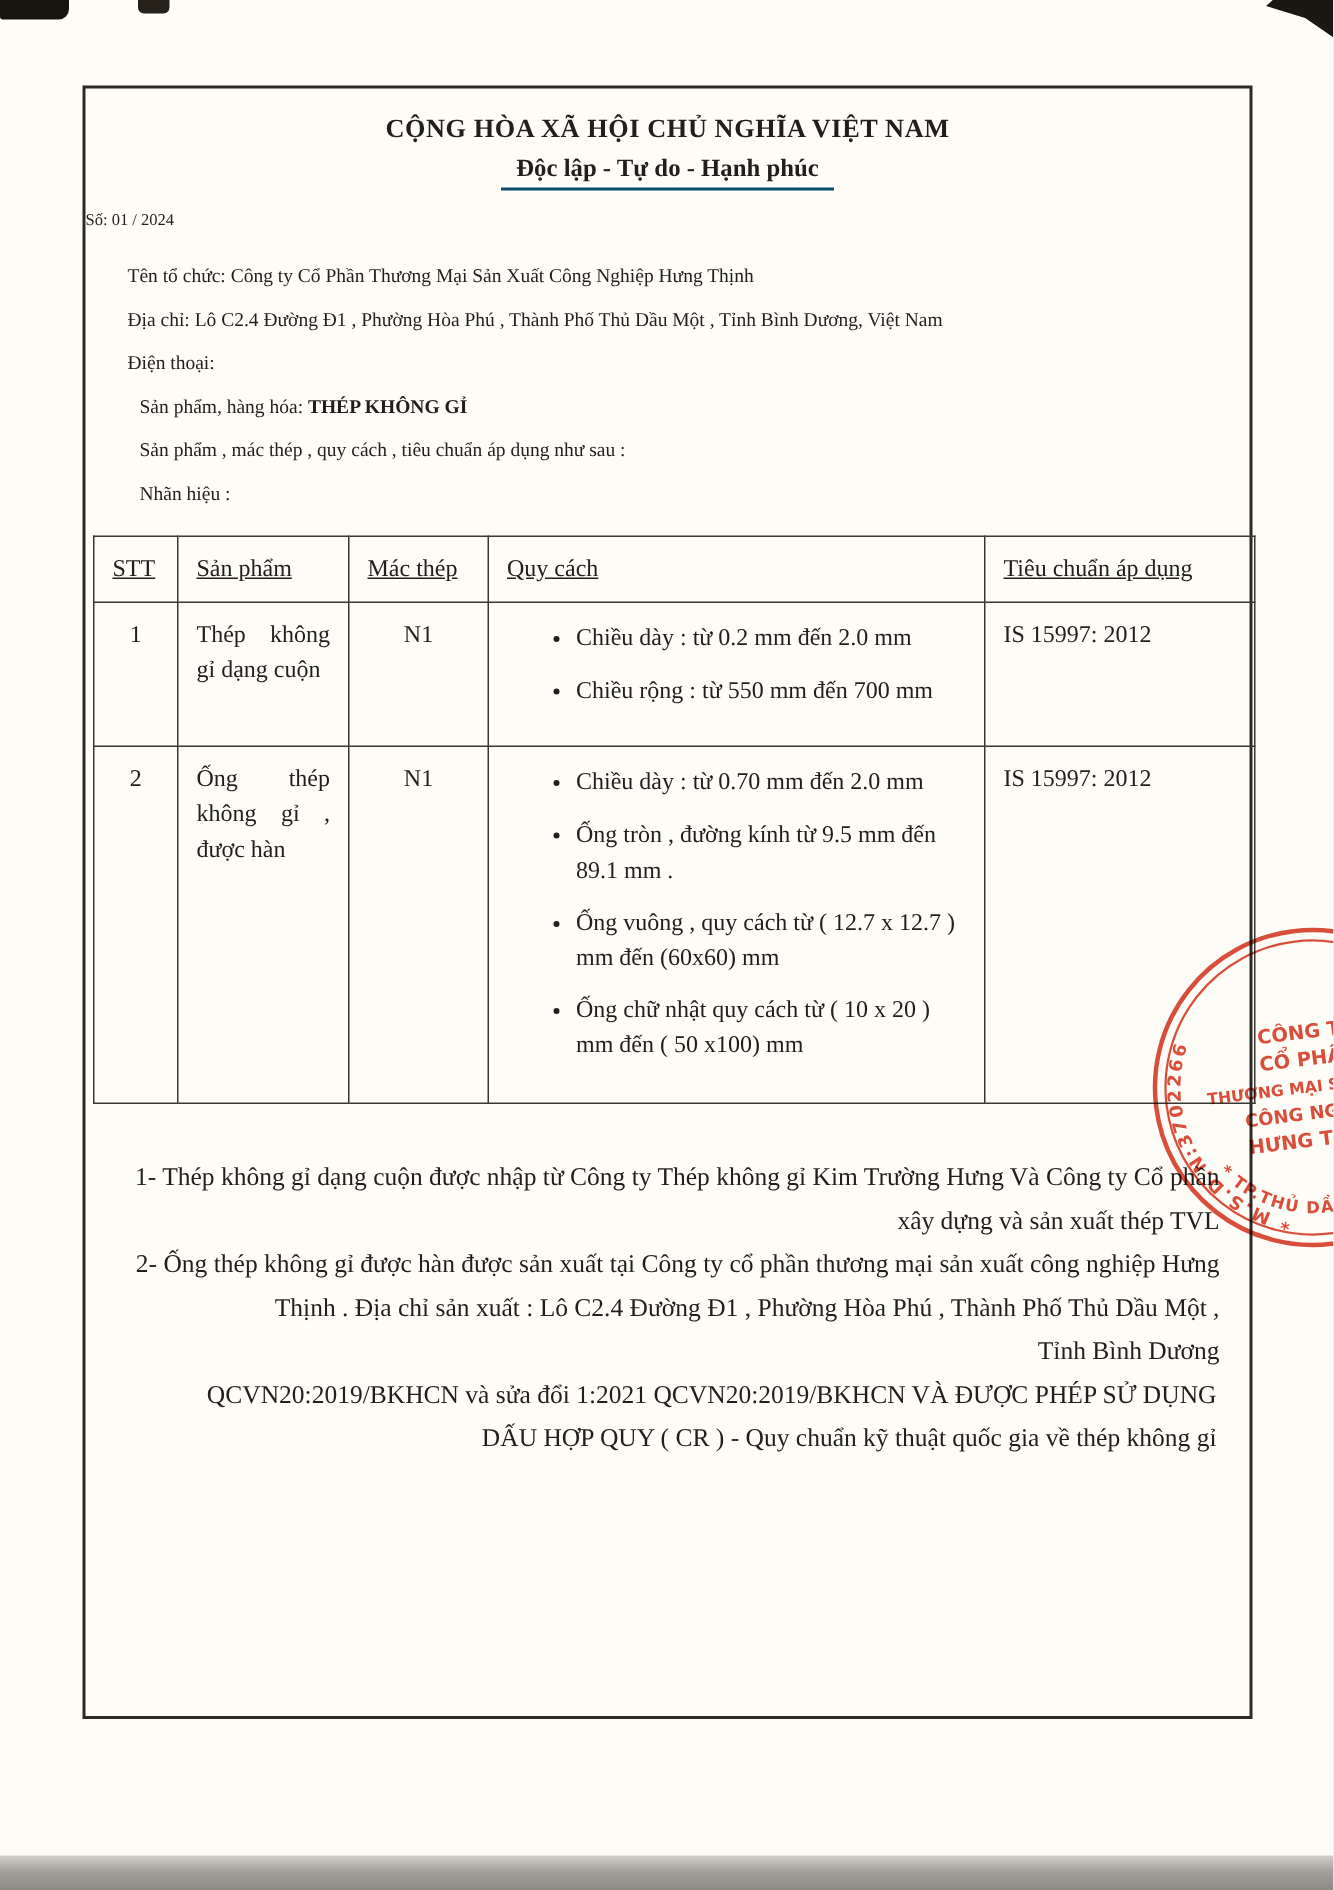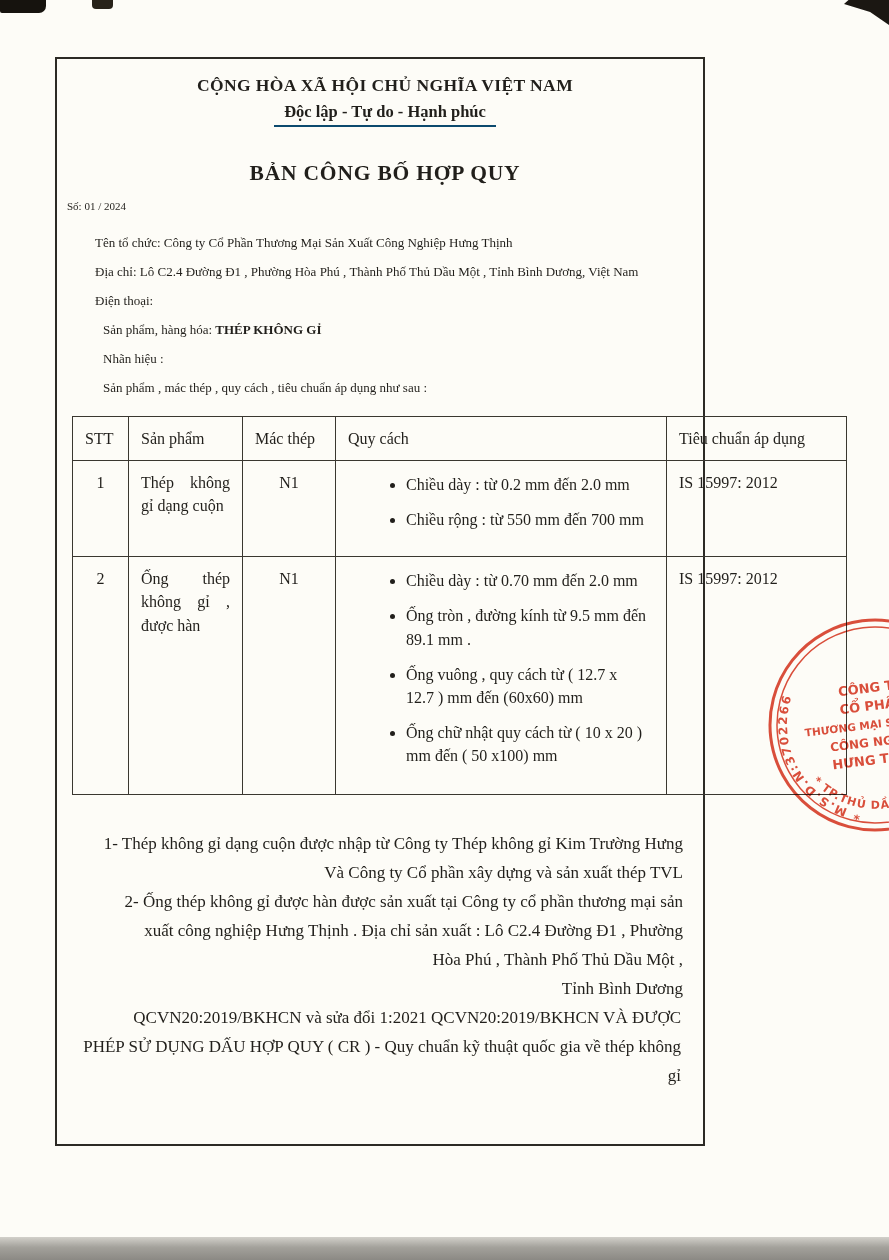--- a/index.html
+++ b/index.html
@@ -14,22 +14,22 @@
   .artifact { position:absolute; }
   .artifact-tl1 { left:0; top:0; width:46px; height:13px; background:#16130e; border-radius:0 0 7px 2px; }
   .artifact-tl2 { left:92px; top:0; width:21px; height:9px; background:#272219; border-radius:0 0 4px 4px; }
   .artifact-tr  { right:0; top:0; width:45px; height:25px; background:#1b1712;
                   clip-path:polygon(10% 0,100% 0,100% 100%,58% 48%,0 16%); }
   .scan-bottom  { left:0; top:1237px; width:889px; height:23px;
                   background:linear-gradient(180deg,#d2d0ca 0%,#a3a19b 45%,#8b8984 100%); }
 
   
   .frame {
-    position:absolute; left:55px; top:57px; width:650px; height:1089px;
-    border:2px solid #2c2a25; box-sizing:border-box;padding-left:10px;
+    position:absolute; left:55px; top:57px; width:780px; height:1089px;
+    border:2px solid #2c2a25; box-sizing:border-box;
   }
   .frame-inner { padding-top:16px; }
 
   
   .national-title {
     text-align:center; font-weight:bold; font-size:17.5px; letter-spacing:.4px; margin:0;
   }
   .motto-wrap { text-align:center; margin-top:6px; }
   .motto {
     display:inline-block; font-weight:bold; font-size:16.5px;
@@ -48,28 +48,28 @@
 
   
   .spec-table {
     margin:14px 0 0 5px; border-collapse:collapse; table-layout:fixed; width:774px;
     font-size:16px; line-height:1.45;
   }
   .spec-table th, .spec-table td {
     border:1.5px solid #3a3730; vertical-align:top; text-align:left;
     padding:10px 12px; box-sizing:border-box;
   }
-  .spec-table th { font-weight:normal; vertical-align:middle; height:42px; }
+  .spec-table th { font-weight:normal; vertical-align:middle; height:42px;text-decoration:underline; }
   .c-stt { text-align:center !important; }
   .c-mt  { text-align:center !important; }
   .c-sp  { text-align:justify !important; }
   .row-1 { height:96px; }
   .row-2 { height:238px; }
   .qc-list { margin:2px 0 0 0; padding:0 6px 0 46px; }
-  .qc-list li { margin-bottom:12px;margin-left:12px; }
+  .qc-list li { margin-bottom:12px; }
   .qc-list li:last-child { margin-bottom:0; }
 
   
   .notes { margin-top:34px; padding:0 20px 0 31px; font-size:17px; line-height:29px; }
   .notes p { margin:0;text-align:right; }
   .note-hang { padding-left:27px; text-indent:-27px; }
   .province-line { margin-left:-4px !important; }
   .conformity-intro { padding-left:4px; }
   .note-final {
     margin-left:-24px !important; margin-right:2px !important;
@@ -91,30 +91,29 @@
   <div class="artifact scan-bottom"></div>
 
   <div class="frame">
     <div class="frame-inner">
 
       <p class="national-title">CỘNG HÒA XÃ HỘI CHỦ NGHĨA VIỆT NAM</p>
       <div class="motto-wrap">
         <span class="motto">Độc lập - Tự do - Hạnh phúc</span>
       </div>
 
-      <p class="doc-title">BẢN CÔNG BỐ HỢP QUY</p>
       <p class="doc-number">Số: 01 / 2024</p>
 
       <div class="info-block">
         <p>Tên tổ chức: Công ty Cổ Phần Thương Mại Sản Xuất Công Nghiệp Hưng Thịnh</p>
         <p>Địa chỉ: Lô C2.4 Đường Đ1 , Phường Hòa Phú , Thành Phố Thủ Dầu Một , Tỉnh Bình Dương, Việt Nam</p>
         <p>Điện thoại:</p>
         <p class="indent-sm"><span>Sản phẩm, hàng hóa: </span><span class="bold">THÉP KHÔNG GỈ</span></p>
+        <p class="indent-sm">Sản phẩm , mác thép , quy cách , tiêu chuẩn áp dụng như sau :</p>
         <p class="indent-sm">Nhãn hiệu :</p>
-        <p class="indent-sm">Sản phẩm , mác thép , quy cách , tiêu chuẩn áp dụng như sau :</p>
       </div>
 
       <table class="spec-table">
         <colgroup>
           <col style="width:56px">
             <col style="width:114px">
             <col style="width:93px">
             <col style="width:331px">
             <col style="width:180px">
         </colgroup>

